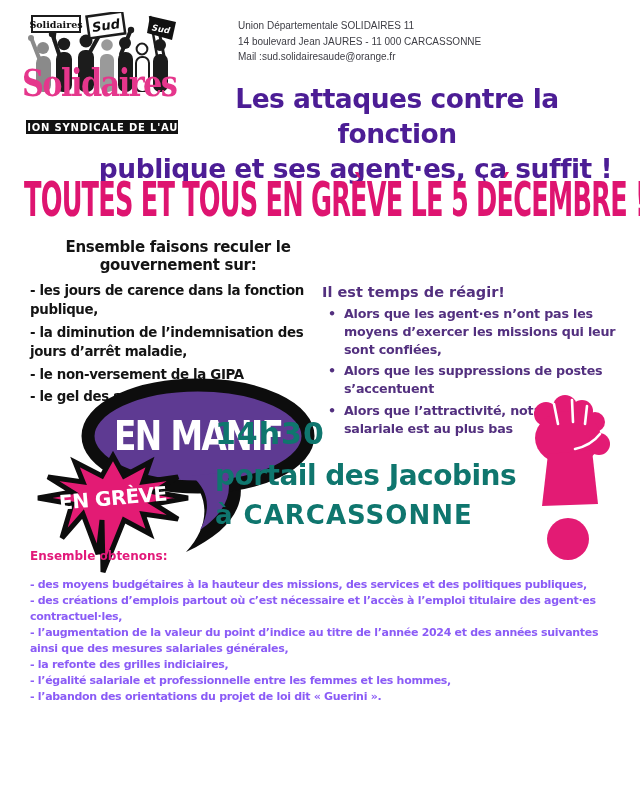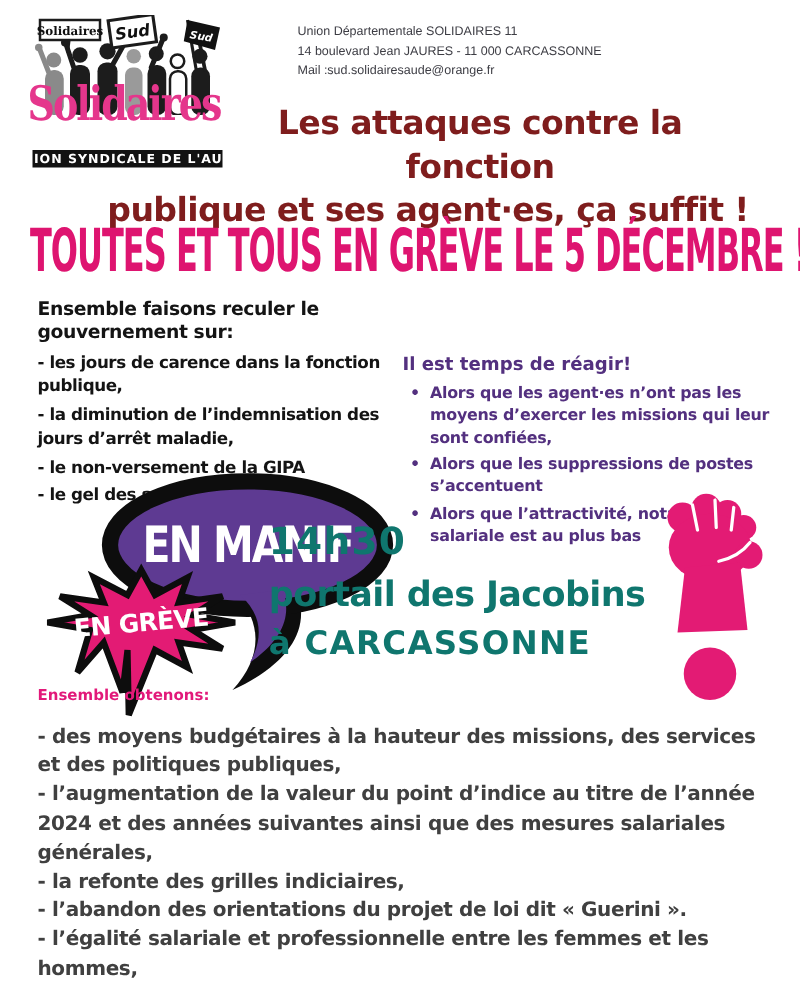--- a/index.html
+++ b/index.html
@@ -25,54 +25,54 @@
     color:#ffffff;font-size:10px;font-weight:bold;letter-spacing:0.8px;
     display:flex;align-items:center;justify-content:center;white-space:nowrap;
   }
   .address{
     left:238px;top:18px;width:356px;
     font-family:"Liberation Sans","DejaVu Sans",sans-serif;
     font-size:10px;color:#3d3d44;line-height:1.55;
   }
 
   
-  .headline{left:39px;top:82px;width:560px;color:#7f1d1d;font-weight:bold;
+  .headline{left:52px;top:82px;width:560px;color:#4c1d95;font-weight:bold;
     font-size:26.5px;line-height:1.32;letter-spacing:-0.5px;}
   .headline .l1{text-align:center;margin-left:130px;}
   .headline .l2{text-align:right;}
   .banner{
     left:24px;top:172px;width:600px;height:60px;color:#de1470;
     font-weight:bold;font-size:32px;white-space:nowrap;
     transform:scale(0.80,1.48);transform-origin:left top;letter-spacing:-1px;
   }
 
   
   .col-left{left:30px;top:238px;width:296px;color:#141414;}
-  .col-left h3{margin:0 0 7px 0;font-size:15px;font-weight:bold;letter-spacing:-0.3px;}
+  .col-left h3{margin:0 0 7px 0;font-size:15px;font-weight:bold;letter-spacing:-0.3px;text-align:center;}
   .col-left .item{font-size:13.4px;font-weight:bold;letter-spacing:-0.35px;
     line-height:1.45;margin:0 0 3px 0;}
   .col-right{left:322px;top:262px;width:306px;color:#53307f;margin-top:22px;}
   .col-right h3{margin:0 0 5px 0;font-size:14.5px;font-weight:bold;}
   .bullet-row{display:flex;font-size:12.7px;font-weight:bold;line-height:1.4;
     margin:0 0 4px 0;letter-spacing:-0.2px;}
   .bullet-row .dot{width:16px;padding-left:6px;flex:none;}
 
   
   .bubble-svg{left:76px;top:378px;width:244px;height:180px;}
   .burst-svg{left:28px;top:446px;width:172px;height:132px;}
   .meeting{left:215px;top:416px;width:360px;color:#0f766e;
     font-weight:bold;letter-spacing:0;}
   .meeting .time{font-size:30px;letter-spacing:1px;margin-bottom:8px;}
   .meeting .place{font-size:28px;letter-spacing:-0.5px;margin-bottom:8px;}
   .meeting .city{font-size:26px;letter-spacing:1px;}
   .fist-svg{left:514px;top:394px;width:102px;height:170px;}
 
   
   .obtain-head{left:30px;top:549px;font-size:12px;font-weight:bold;color:#e2197a;}
-  .obtain-list{left:30px;top:577px;width:588px;color:#404040;font-size:16px;
+  .obtain-list{left:30px;top:577px;width:588px;color:#8b5cf6;font-size:11px;
     font-weight:bold;letter-spacing:-0.3px;line-height:1.45;}
   .obtain-list .item{margin:0;}
 </style>
 </head>
 <body>
 
 <div class="poster">
 
   <div class="abs logo-wrap">
     <svg class="abs logo-crowd" viewBox="0 0 152 80" xmlns="http://www.w3.org/2000/svg">
@@ -193,19 +193,20 @@
       <path d="M58,6 L59,28"></path>
       <path d="M73,12 L71,30"></path>
       <path d="M86,40 C79,49 70,53 61,55"></path>
     </g>
     <circle cx="54" cy="145" r="21" fill="#e31b74"></circle>
   </svg>
 
   <div class="abs obtain-head">Ensemble obtenons:</div>
   <div class="abs obtain-list">
     <div class="item">- des moyens budgétaires à la hauteur des missions, des services et des politiques publiques,</div>
+    <div class="item">- des créations d’emplois partout où c’est nécessaire et l’accès à l’emploi titulaire des agent·es contractuel·les,</div>
     <div class="item">- l’augmentation de la valeur du point d’indice au titre de l’année 2024 et des années suivantes ainsi que des mesures salariales générales,</div>
     <div class="item">- la refonte des grilles indiciaires,</div>
+    <div class="item">- l’égalité salariale et professionnelle entre les femmes et les hommes,</div>
     <div class="item">- l’abandon des orientations du projet de loi dit « Guerini ».</div>
-    <div class="item">- l’égalité salariale et professionnelle entre les femmes et les hommes,</div>
   </div>
 
 </div>
 
 </body></html>

